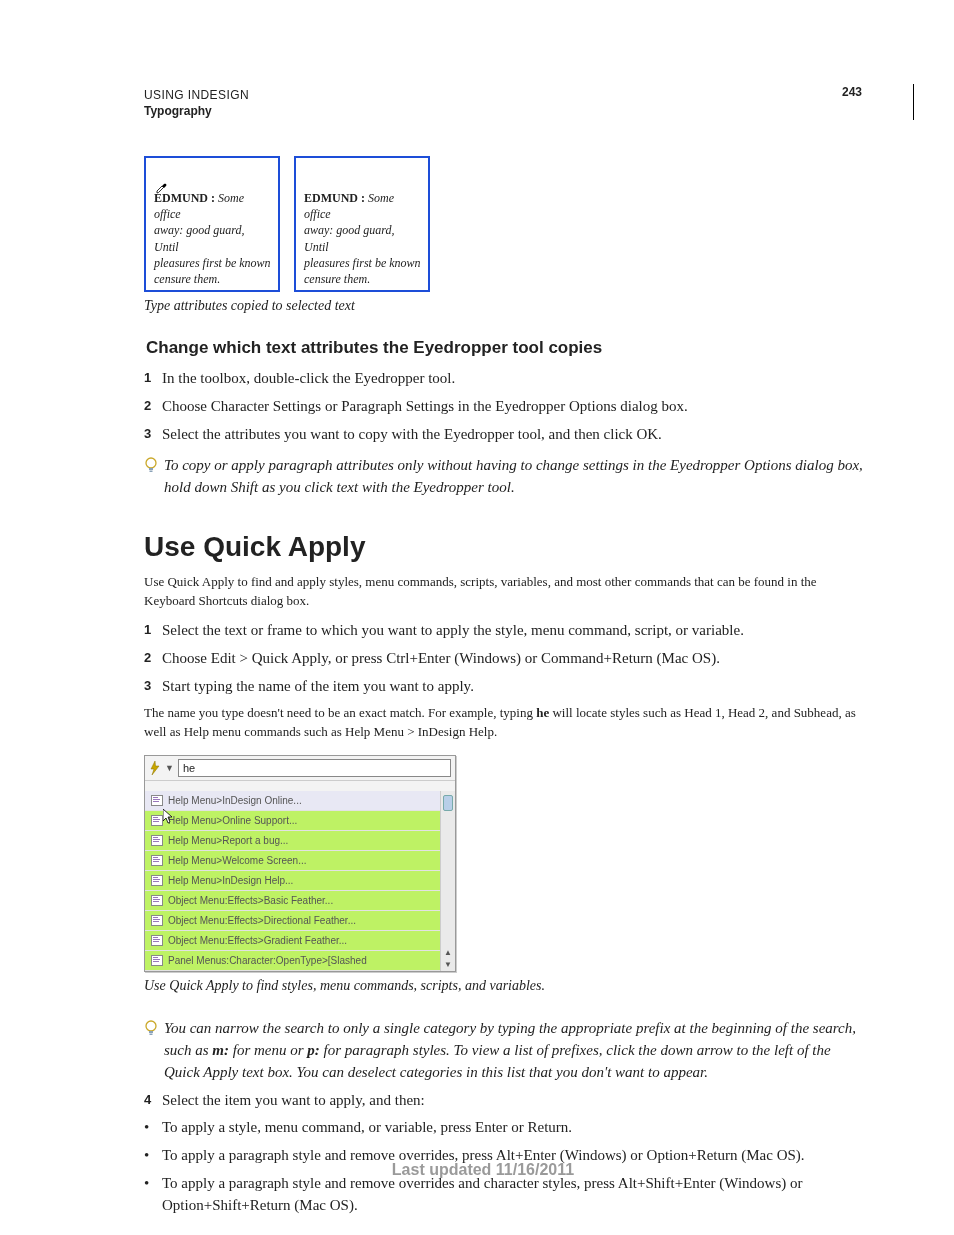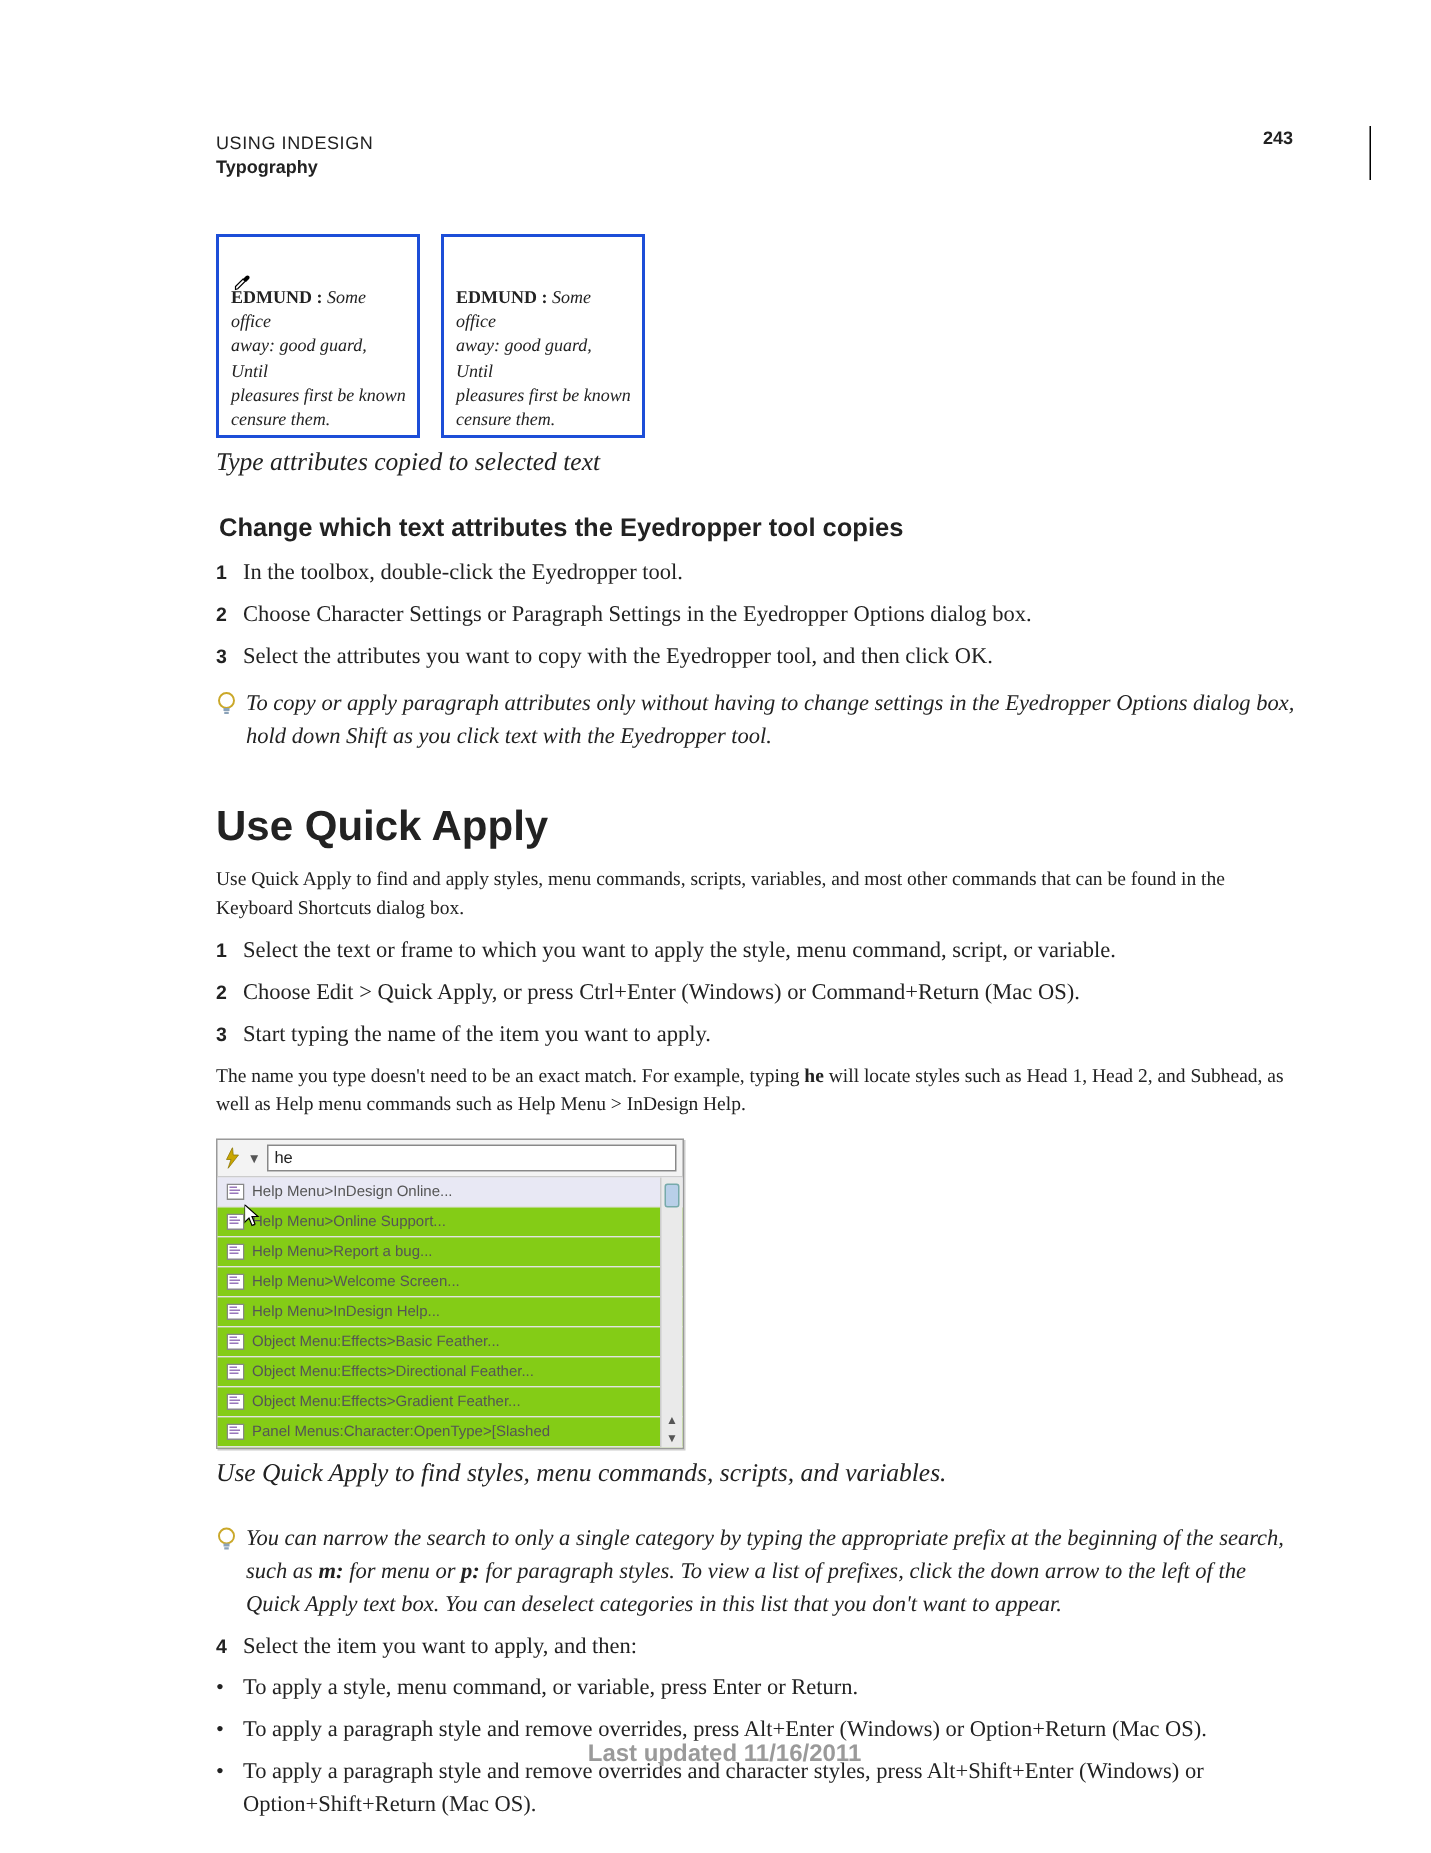--- a/index.html
+++ b/index.html
@@ -80,21 +80,21 @@
   .eyedrop-icon {
     display: block;
     width: 14px;
     height: 14px;
     margin-bottom: -4px;
   }
   .eyedrop-icon svg { width: 14px; height: 14px; }
 
   .caption {
     font-style: italic;
-    font-size: 17px;
+    font-size: 14px;
     margin: 6px 0 24px;
     color: #222;
   }
 
   .h3 {
     font-family: "Myriad Pro", "Segoe UI", Arial, sans-serif;
     font-weight: 700;
     font-size: 17px;
     margin: 8px 2px 10px;
   }
@@ -175,28 +175,28 @@
   .qa-input {
     flex:1;
     background:#fff;
     border:1px solid #888;
     height:16px;
     padding:0 4px;
     font-size:11px;
     line-height:16px;
     color:#222;
   }
-  .qa-list { position:relative; }
+  .qa-list { position:relative;margin-top:10px; }
   .qa-row {
     display:flex;
     align-items:center;
     gap:5px;
     padding:2px 6px;
     border-bottom:1px solid #e2e2e2;
-    background:#84cc16;
+    background:#bef264;
     height:15px;
     white-space:nowrap;
     overflow:hidden;
     color:#555;
   }
   .qa-row.sel { background:#e8e8f4; }
   .qa-ic { width:12px; height:11px; flex:none; }
   .qa-ic svg { width:12px; height:11px; }
   .qa-scroll {
     position:absolute;

